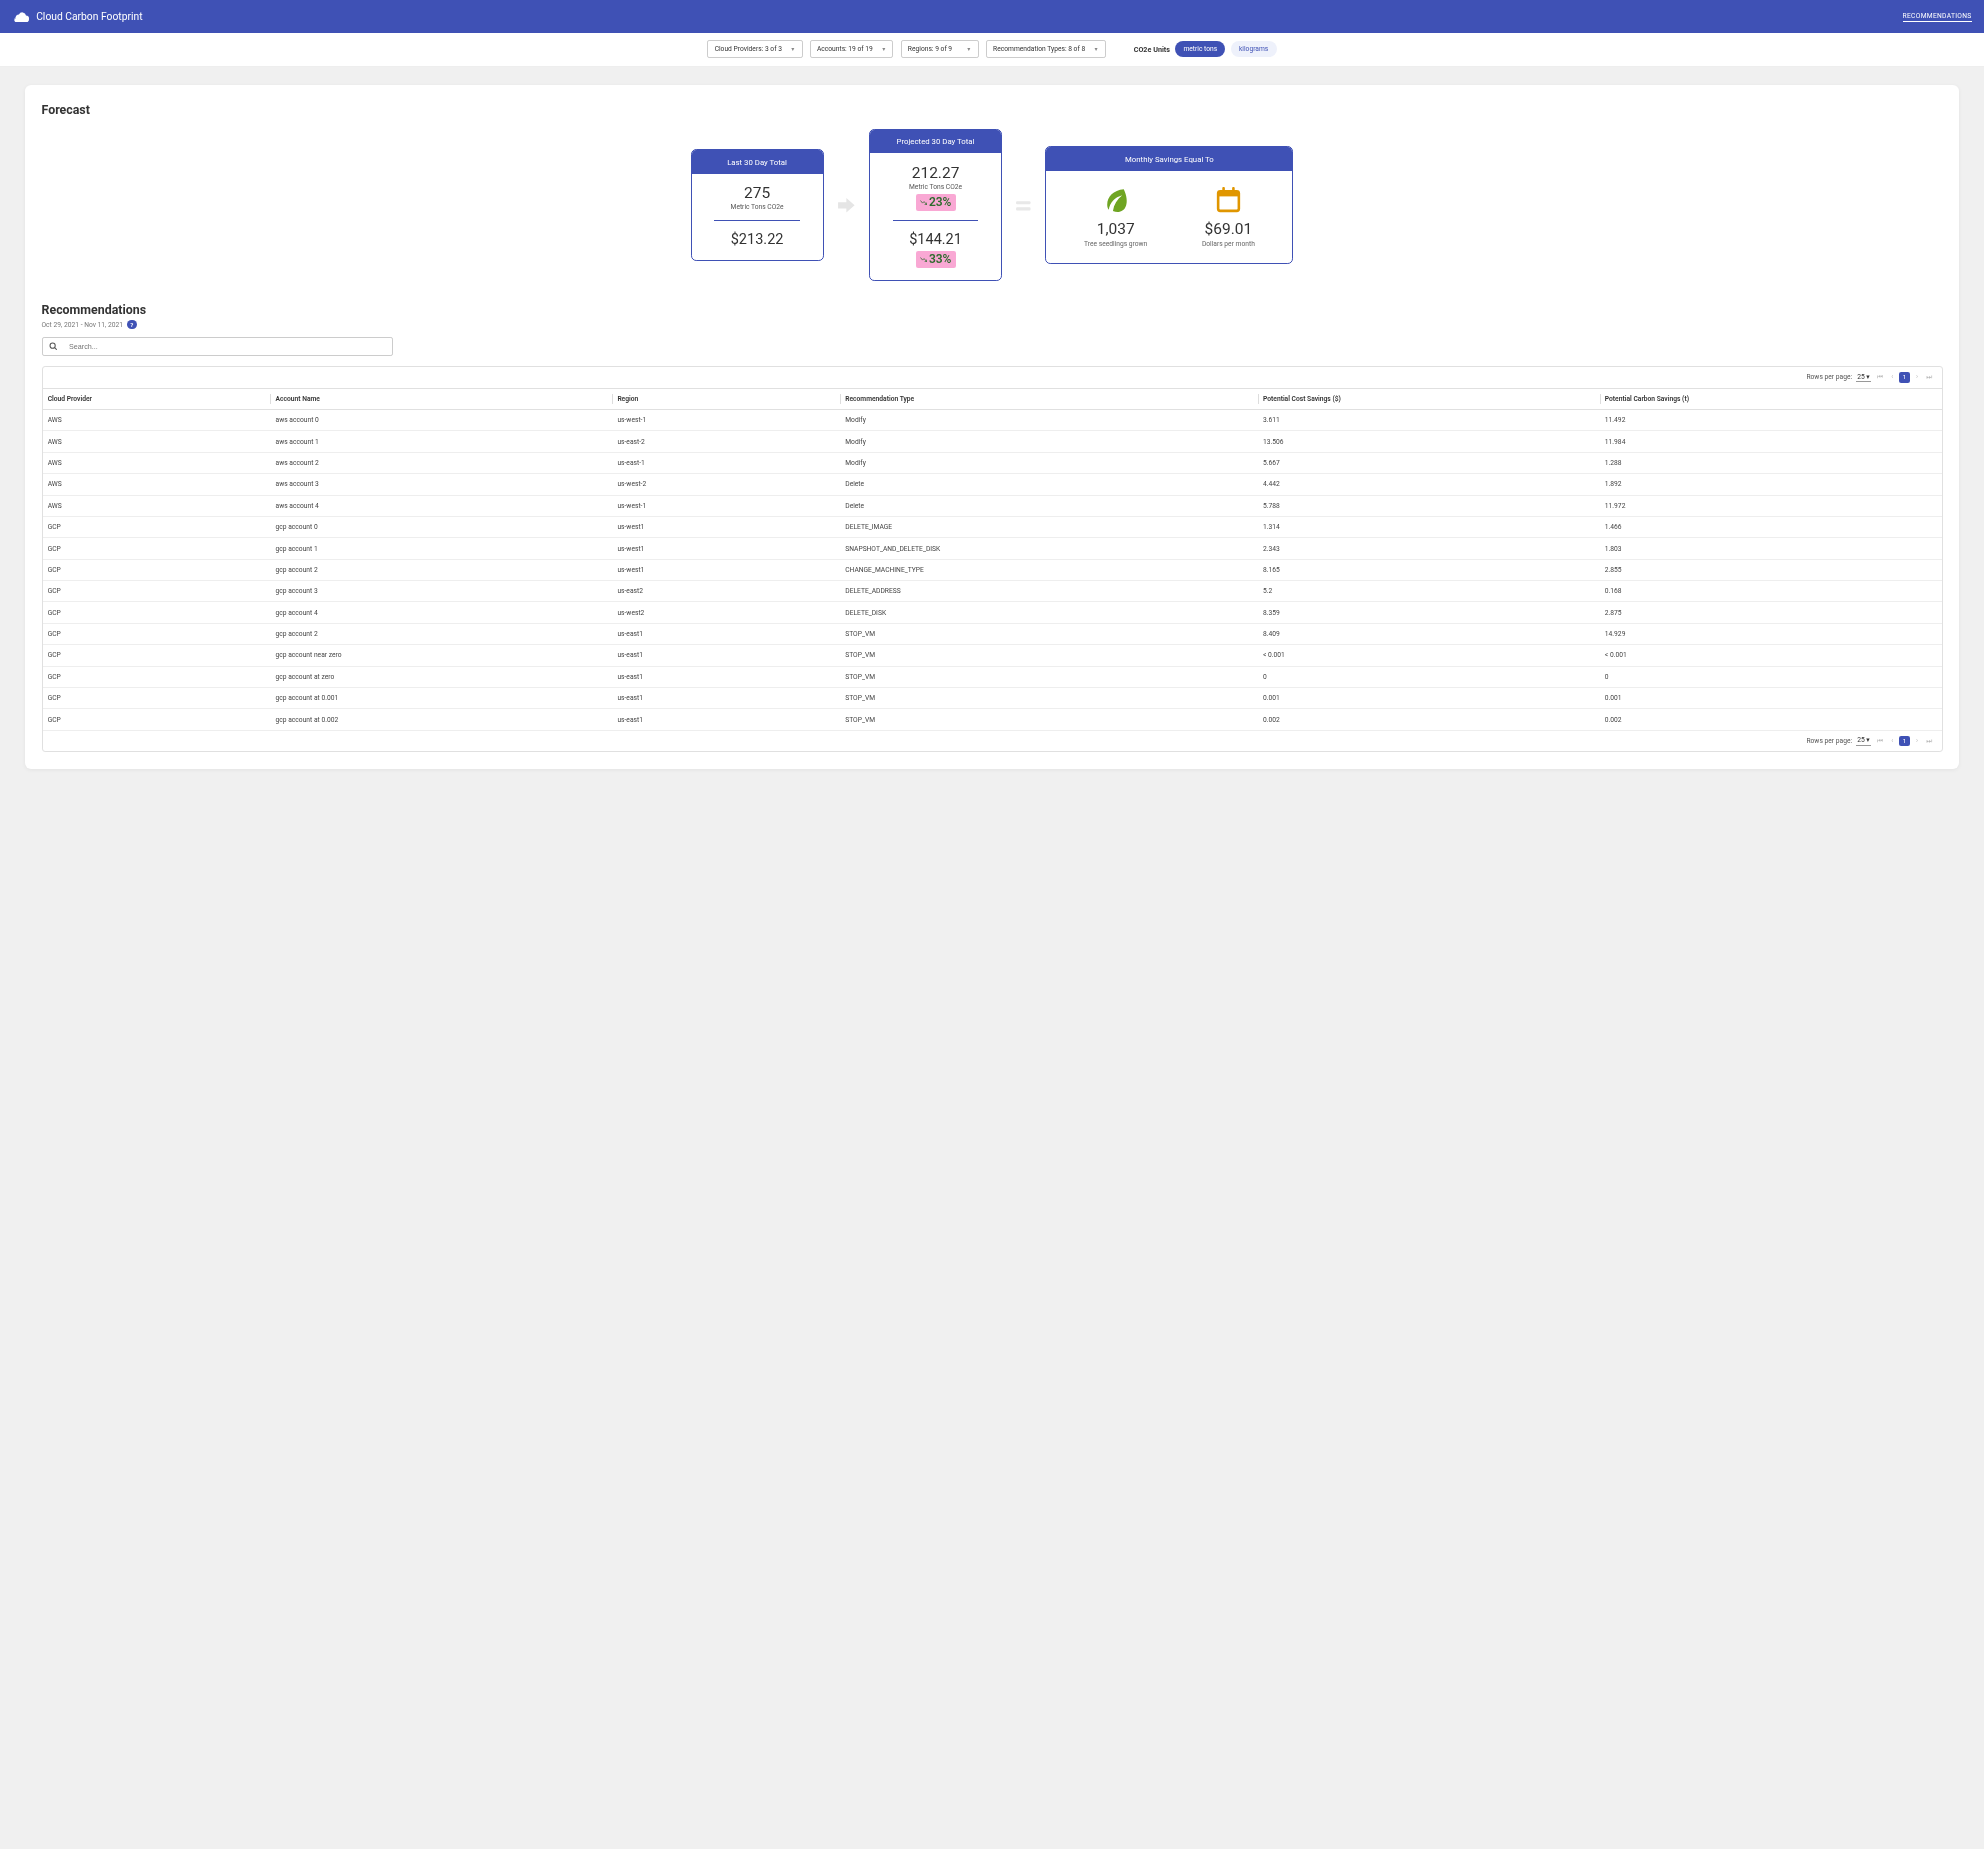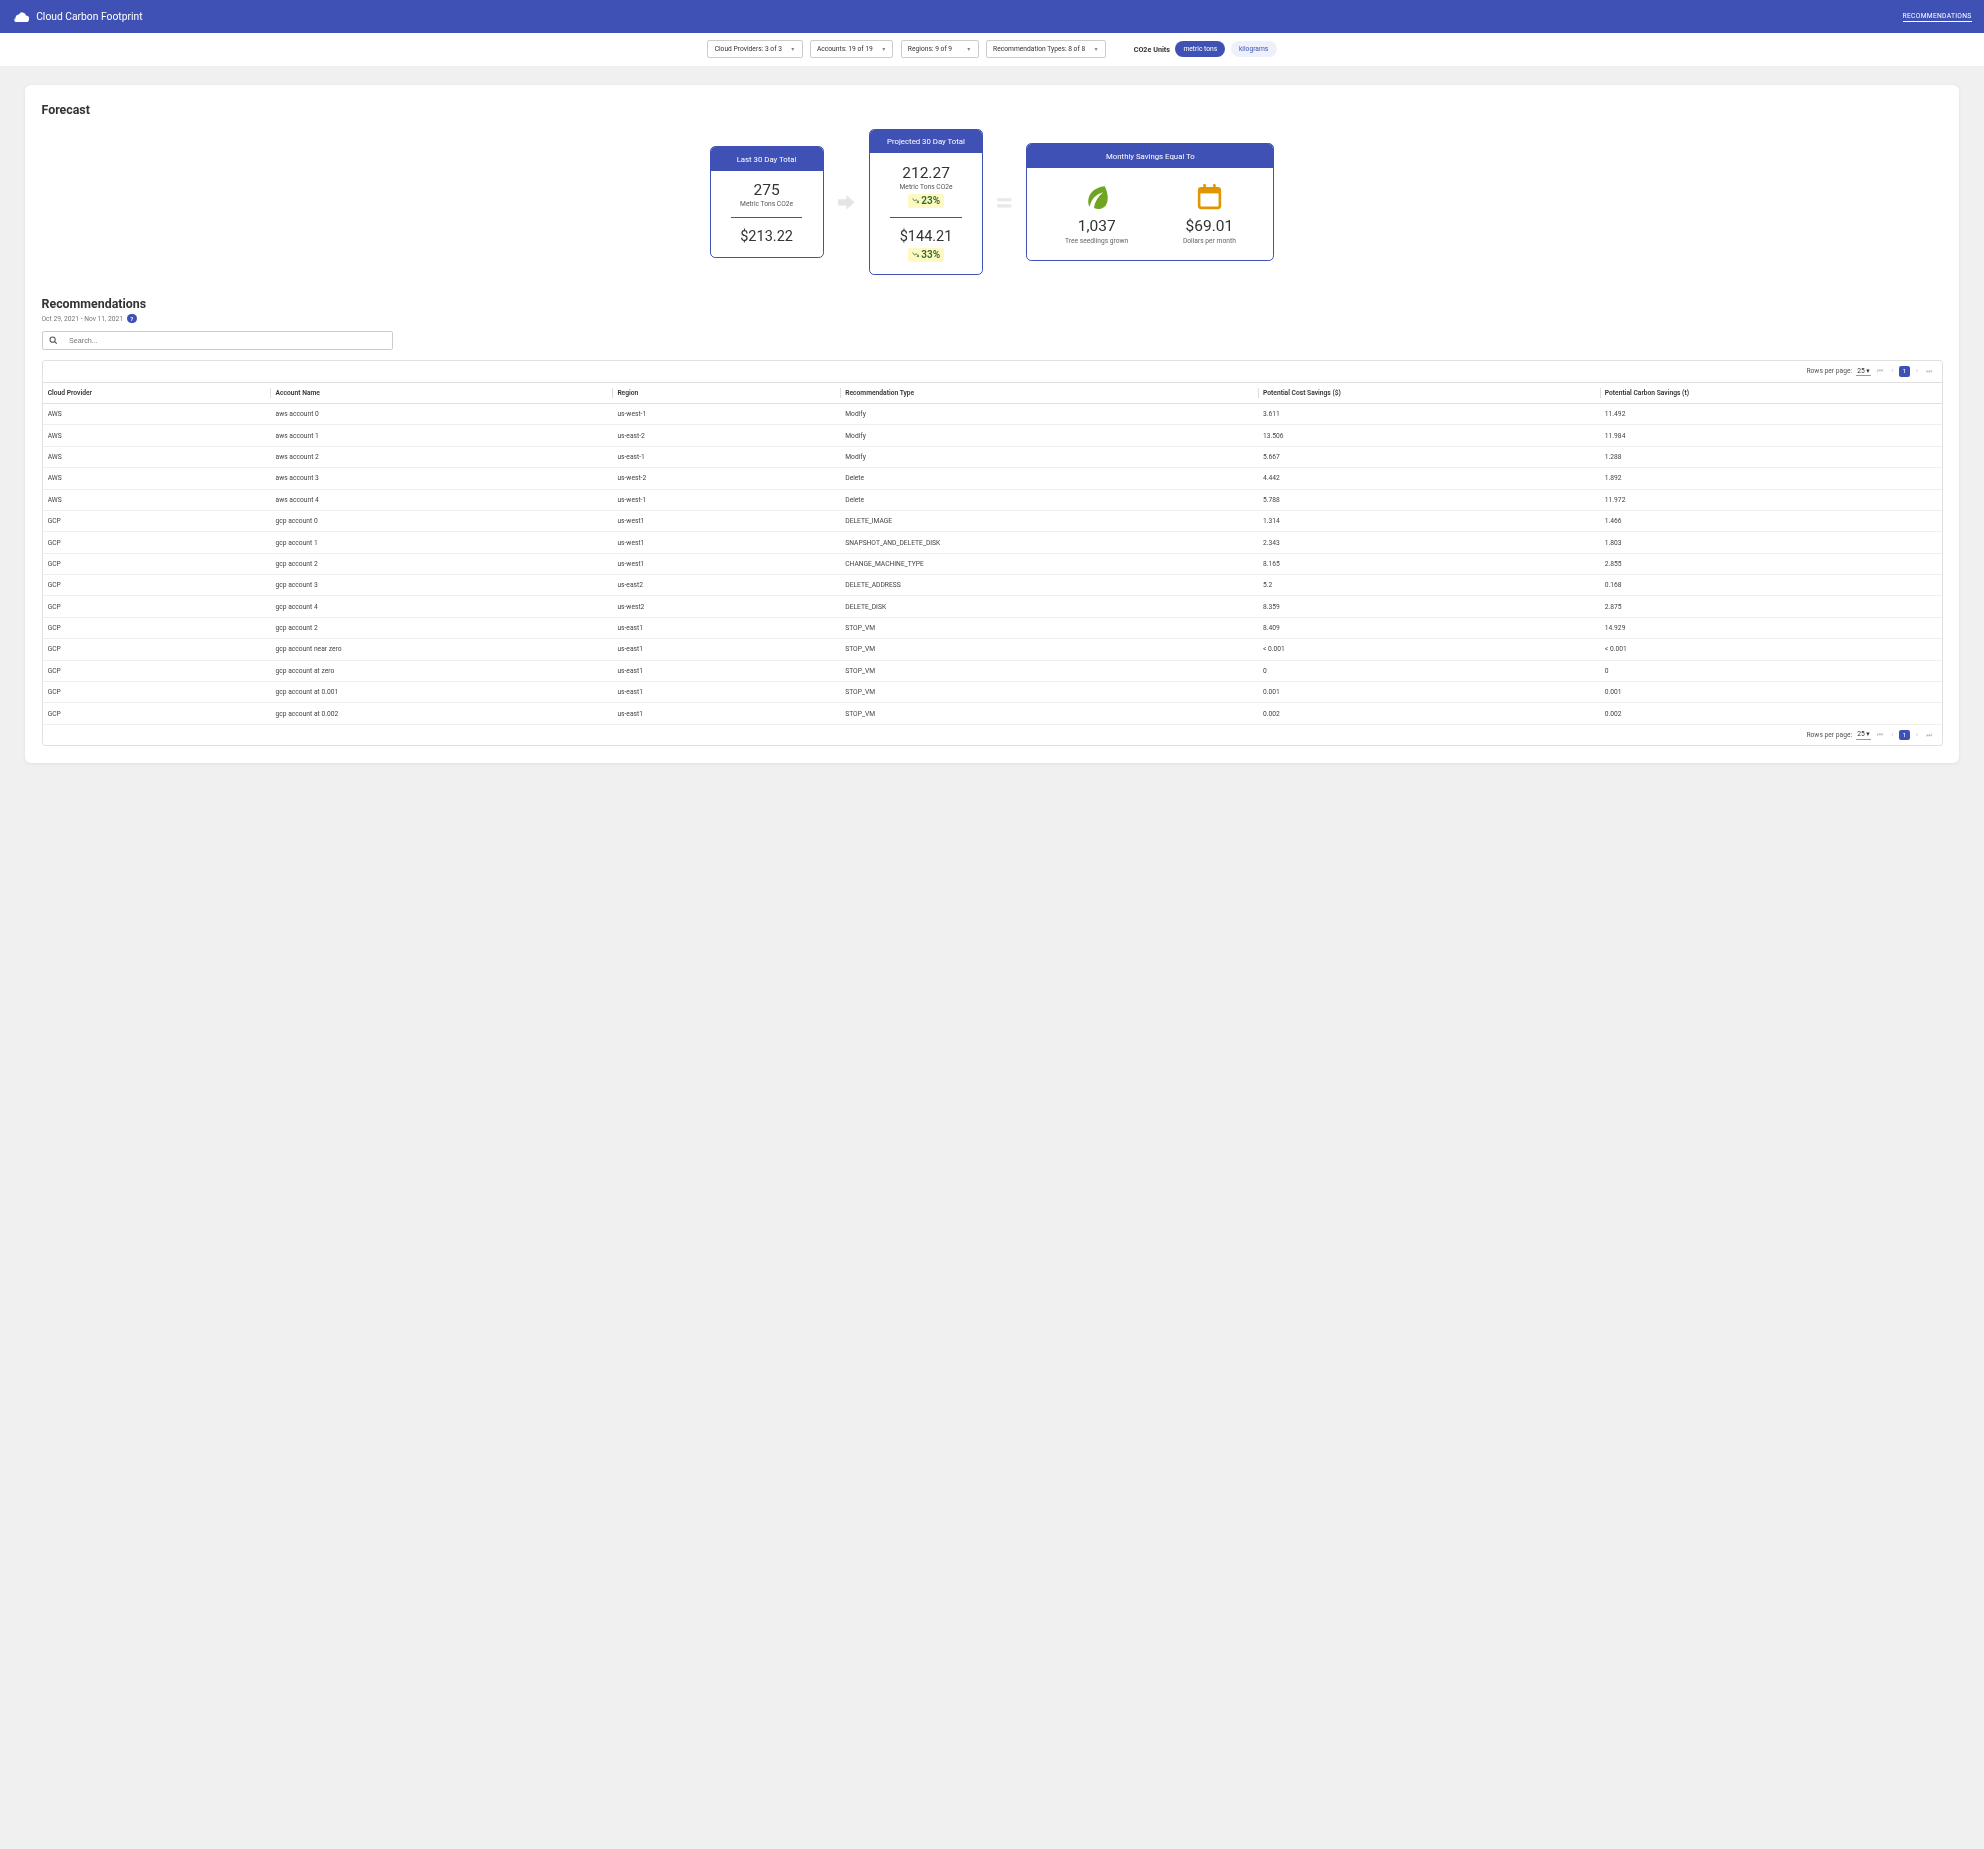--- a/index.html
+++ b/index.html
@@ -13,29 +13,29 @@
 .dropdown .chev { margin-left: 8.3px; color: #888; font-size: 5.2px; }
 .units-wrap { display: flex; align-items: center; gap: 5.2px; margin-left: 20.7px; }
 .units-label { font-weight: 700; font-size: 7.2px; }
 .pill { border-radius: 9.3px; padding: 4.1px 8.3px; font-size: 6.7px; cursor: pointer; }
 .pill.active { background: #3f51b5; color: #fff; }
 .pill.inactive { background: #eef1fb; color: #3f51b5; }
 .page { padding: 18.6px 25px; }
 .card { background: #fff; border-radius: 6.2px; padding: 16.5px; box-shadow: 0 1px 4.1px rgba(0,0,0,0.06); }
 .section-title { font-size: 12.4px; font-weight: 700; margin-bottom: 12.4px; }
 .forecast-row { display: flex; align-items: center; justify-content: center; gap: 12.4px; margin-bottom: 20.7px; }
-.fc-card { border: 1px solid #3f51b5; border-radius: 5.2px; overflow: hidden; width: 114px; text-align: center; }
+.fc-card { border: 1px solid #3f51b5; border-radius: 5.2px; overflow: hidden; width: 133px; text-align: center; }
 .fc-card.wide { width: 248px; }
 .fc-head { background: #3f51b5; color: #fff; padding: 7.2px 4.1px; font-size: 7.8px; }
 .fc-body { padding: 10.3px 8.3px 12.4px; }
 .fc-val { font-size: 15.5px; font-weight: 400; }
 .fc-sub { font-size: 6.7px; color: #555; margin-top: 1px; }
 .fc-divider { height: 1px; background: #3f51b5; margin: 9.3px auto; width: 75%; }
 .fc-cost { font-size: 14.5px; font-weight: 400; }
-.badge { display: inline-flex; align-items: center; gap: 2.1px; background: #fef9c3; color: #2e6b2e; border-radius: 2.1px; padding: 1.6px 4.1px; font-size: 10px; margin-top: 3.1px; font-weight: 600; }
+.badge { display: inline-flex; align-items: center; gap: 2.1px; background: #f9a8d4; color: #2e6b2e; border-radius: 2.1px; padding: 1.6px 4.1px; font-size: 12px; margin-top: 3.1px; font-weight: 600; }
 .arrow-sep, .eq-sep { color: #ddd; }
 .equiv-body { display: flex; justify-content: space-around; align-items: center; padding: 14.5px 10.3px; }
 .equiv-item { text-align: center; }
 .equiv-val { font-size: 15.5px; margin-top: 4.1px; }
 .equiv-sub { font-size: 6.7px; color: #666; margin-top: 2.1px; }
 .rec-header { margin: 10.3px 0 3.1px; }
 .rec-date { color: #777; font-size: 6.7px; display: flex; align-items: flex-end; gap: 4.1px; margin-bottom: 7.2px; }
 .help-dot { background: #3f51b5; color: #fff; width: 9.3px; height: 9.3px; border-radius: 50%; display: inline-flex; align-items: center; justify-content: center; font-size: 6.2px; font-weight: 700; cursor: pointer; }
 .search-box { border: 0.5px solid #ccc; border-radius: 2.1px; padding: 4.1px 6.2px; display: flex; align-items: center; gap: 12px; width: 351px; margin-bottom: 10.3px; }
 .search-box input { border: none; outline: none; font-size: 7.2px; flex: 1; }

